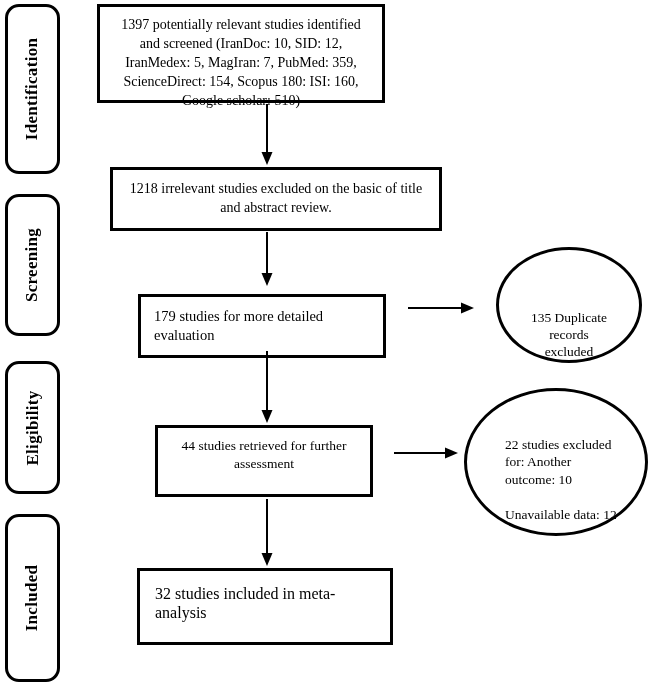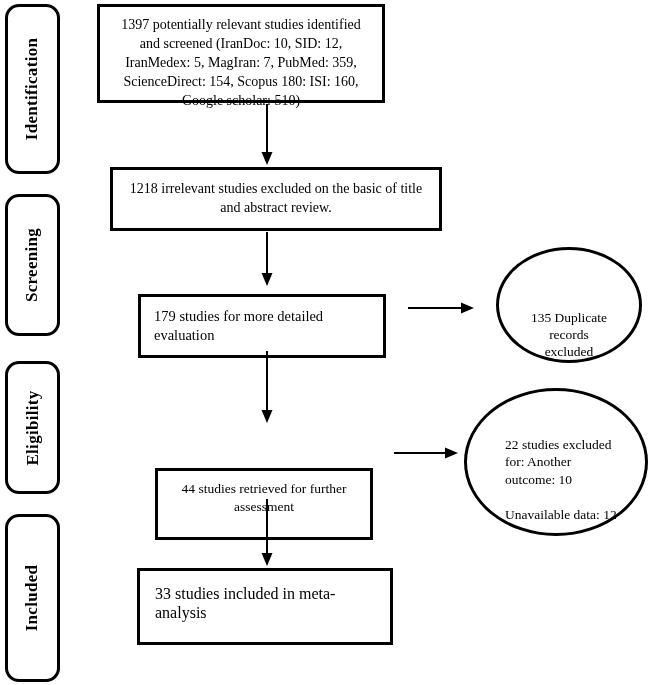--- a/index.html
+++ b/index.html
@@ -53,21 +53,21 @@
   #box-title-review {
     left: 110px; top: 167px; width: 332px; height: 64px;
     text-align: center; padding: 9px 16px 0 16px;
   }
   #box-detailed {
     left: 138px; top: 286px; width: 248px; height: 64px;
     text-align: left; padding: 10px 8px 0 13px; font-size: 14.5px; margin-top: 8px;
   }
   #box-retrieved {
     left: 155px; top: 425px; width: 218px; height: 72px;
-    text-align: center; padding: 9px 12px 0 12px; font-size: 13.5px; line-height: 18px; margin-top: 43px;
+    text-align: center; padding: 9px 12px 0 12px; font-size: 13.5px; line-height: 18px;
   }
   #box-included {
     left: 137px; top: 568px; width: 256px; height: 77px;
     text-align: left; padding: 13px 8px 0 15px; font-size: 16px;
   }
 
   
   .ellipse {
     position: absolute;
     border: 3px solid #000;
@@ -122,21 +122,21 @@
   <div class="fbox" id="box-title-review">
     <span>1218 irrelevant studies excluded on the basic of title and abstract review.</span>
   </div>
   <div class="fbox" id="box-detailed">
     <span>179 studies for more detailed evaluation</span>
   </div>
   <div class="fbox" id="box-retrieved">
     <span>44 studies retrieved for further assessment</span>
   </div>
   <div class="fbox" id="box-included">
-    <span>33 studies included in meta-analysis</span>
+    <span>32 studies included in meta-analysis</span>
   </div>
 
   <div class="ellipse" id="ellipse-duplicates">
     <div class="ellipse-inner">
       <span class="eline">135 Duplicate</span>
       <span class="eline">records</span>
       <span class="eline">excluded</span>
     </div>
   </div>
   <div class="ellipse" id="ellipse-excluded">

